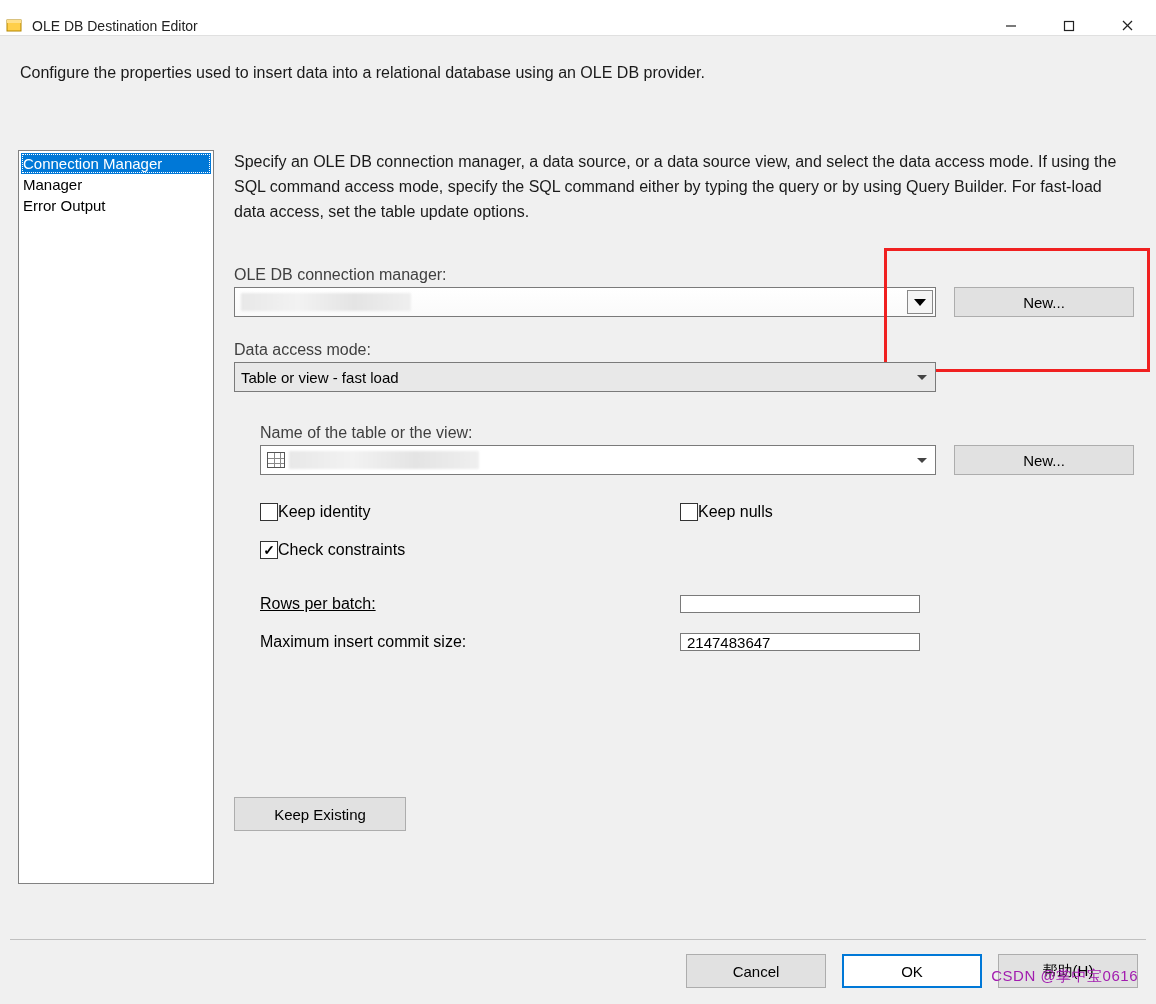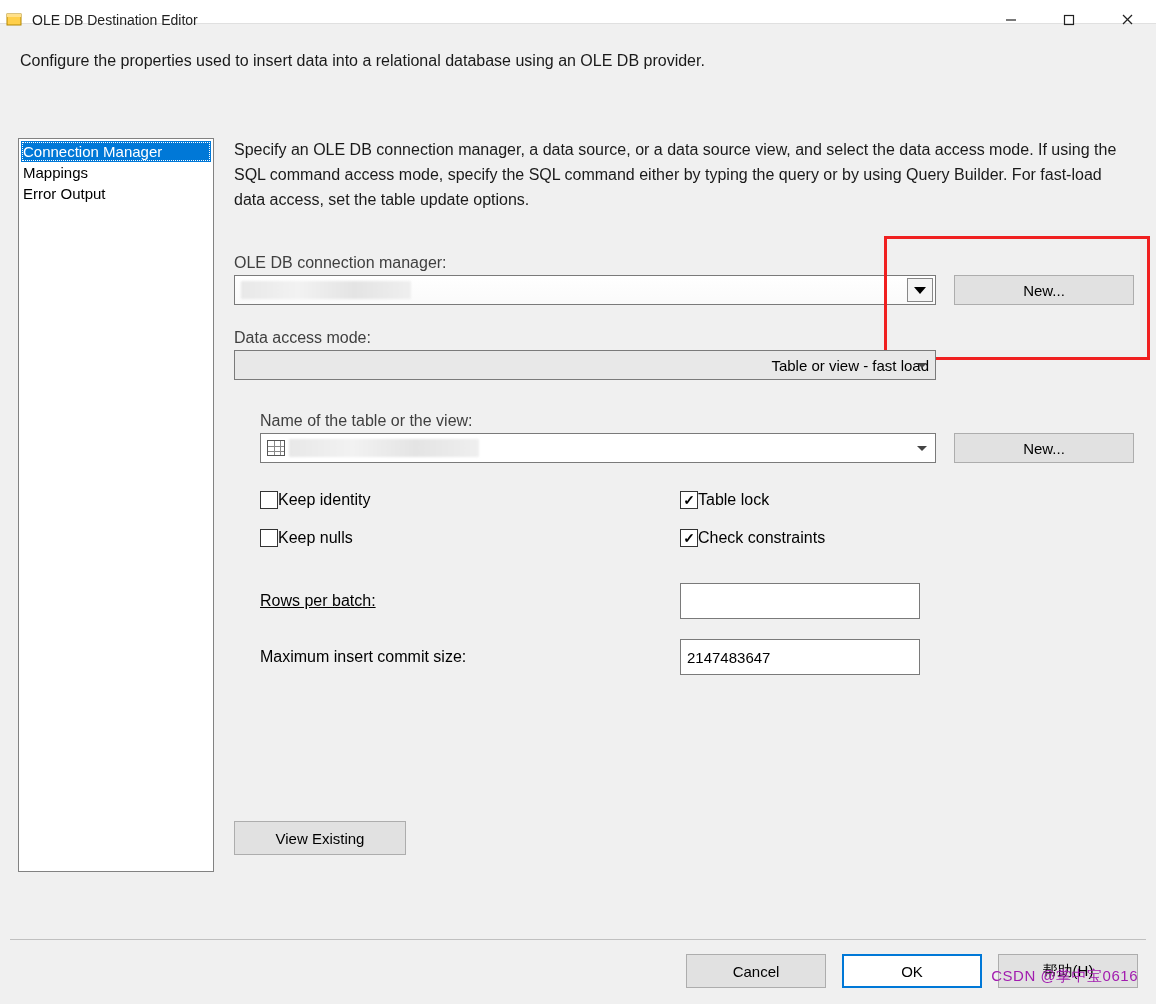--- a/index.html
+++ b/index.html
@@ -8,21 +8,21 @@
     font-family: "Segoe UI", Tahoma, sans-serif;
     font-size: 15px;
     background: #f0f0f0;
     color: #000;
     width: 1156px;
     height: 1004px;
     overflow: hidden;
     position: relative;
   }
   .titlebar {
-    height: 24px;
+    height: 36px;
     background: #fff;
     display: flex;
     align-items: center;
     padding: 16px 0 0 6px;
     border-bottom: 1px solid #e0e0e0;
   }
   .titlebar .app-icon {
     width: 18px; height: 18px;
     display: inline-block;
     margin-right: 8px;
@@ -106,21 +106,21 @@
     right: 2px; top: 2px; bottom: 2px;
     width: 26px;
     border: 1px solid #888;
     background: #f5f5f5;
     display:flex;align-items:center;justify-content:center;
   }
   .dropdown.wide-arrow .dd-arrow { border:none; width:22px; background:transparent; }
   .dropdown .dd-arrow::after { content:""; border-left:6px solid transparent; border-right:6px solid transparent; border-top:7px solid #000; }
   .dropdown.wide-arrow .dd-arrow::after { border-left:5px solid transparent; border-right:5px solid transparent; border-top:5px solid #444; }
 
-  .dropdown.gray { background: #e8e8e8; justify-content: flex-end; }
+  .dropdown.gray { background: #e8e8e8; }
 
   .blur-text {
     display:inline-block;
     background: linear-gradient(90deg,#e8e8e8,#f2f2f2,#e4e4e4,#efefef);
     height: 18px;
     border-radius:1px;
     filter: blur(1.1px);
   }
 
   .btn {
@@ -134,21 +134,21 @@
   }
   .btn.primary-outline { border:2px solid #0078d7; background:#fff; }
 
   .checkbox-row { display:flex; align-items:center; gap:0; font-size:16px; }
   .cb {
     width:18px;height:18px;border:1px solid #333;background:#fff;display:flex;align-items:center;justify-content:center;font-size:14px;
   }
   .cb.checked::after { content:"✓"; color:#000; font-weight:bold; line-height:1; }
 
   .text-input {
-    height:36px;border:1px solid #7a7a7a;background:#fff;padding:4px 6px;font-size:15px;display:flex;align-items:center;
+    height:18px;border:1px solid #7a7a7a;background:#fff;padding:4px 6px;font-size:15px;display:flex;align-items:center;
   }
 
   .highlight-box {
     position:absolute;
     border:3px solid #f02020;
     pointer-events:none;
   }
 
   .table-icon {
     width:18px;height:16px;display:inline-block;
@@ -213,21 +213,21 @@
       </div>
   </div>
 </div>
 
 <div class="top-desc">Configure the properties used to insert data into a relational database using an OLE DB provider.</div>
 
 <div class="main-area">
 
   <div class="sidebar">
     <div class="sidebar-item selected"><span>Connection Manager</span></div>
-    <div class="sidebar-item"><span>Mappings</span></div>
+    <div class="sidebar-item"><span>Manager</span></div>
     <div class="sidebar-item"><span>Error Output</span></div>
   </div>
 
   <div class="content">
     <p class="para">Specify an OLE DB connection manager, a data source, or a data source view, and select the data access mode. If using the SQL command access mode, specify the SQL command either by typing the query or by using Query Builder. For fast-load data access, set the table update options.</p>
 
     <div class="field-label">OLE DB connection manager:</div>
     <div class="row" style="margin-bottom:24px;">
       <div class="dropdown combo" style="width:702px;position:relative;">
         <span class="blur-text" style="width:170px;"></span>
@@ -259,24 +259,20 @@
           </div>
       </div>
     </div>
 
     <div class="options-grid">
       <div class="checkbox-row">
         <span class="cb"></span>
         <span>Keep identity</span>
       </div>
       <div class="checkbox-row">
-        <span class="cb checked"></span>
-        <span>Table lock</span>
-      </div>
-      <div class="checkbox-row">
         <span class="cb"></span>
         <span>Keep nulls</span>
       </div>
       <div class="checkbox-row">
         <span class="cb checked"></span>
         <span>Check constraints</span>
       </div>
     </div>
 
     <div style="display:grid;grid-template-columns:420px 240px;row-gap:20px;margin-top:36px;margin-left:26px;align-items:center;">
@@ -284,21 +280,21 @@
       <div class="text-input">
           <span></span>
         </div>
       <div style="font-size:16px;">Maximum insert commit size:</div>
       <div class="text-input">
           <span>2147483647</span>
         </div>
     </div>
 
     <div class="btn" style="width:172px;height:34px;margin-top:146px;">
-      <span>View Existing</span>
+      <span>Keep Existing</span>
     </div>
 
   </div>
 </div>
 
 <div class="footer-sep"></div>
 <div class="footer-btns">
   <div class="btn">
       <span>Cancel</span>
     </div>

